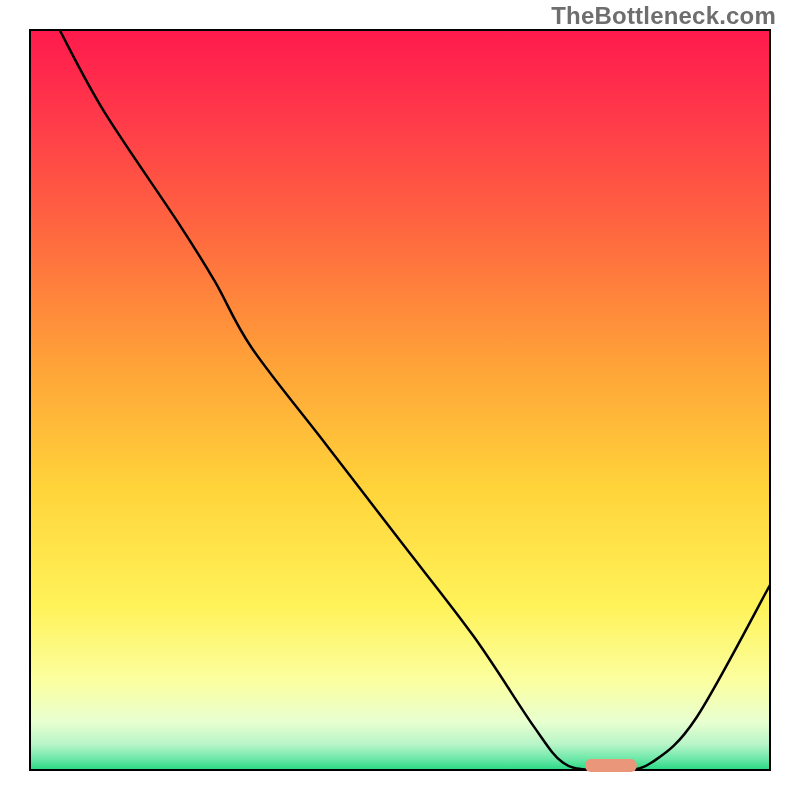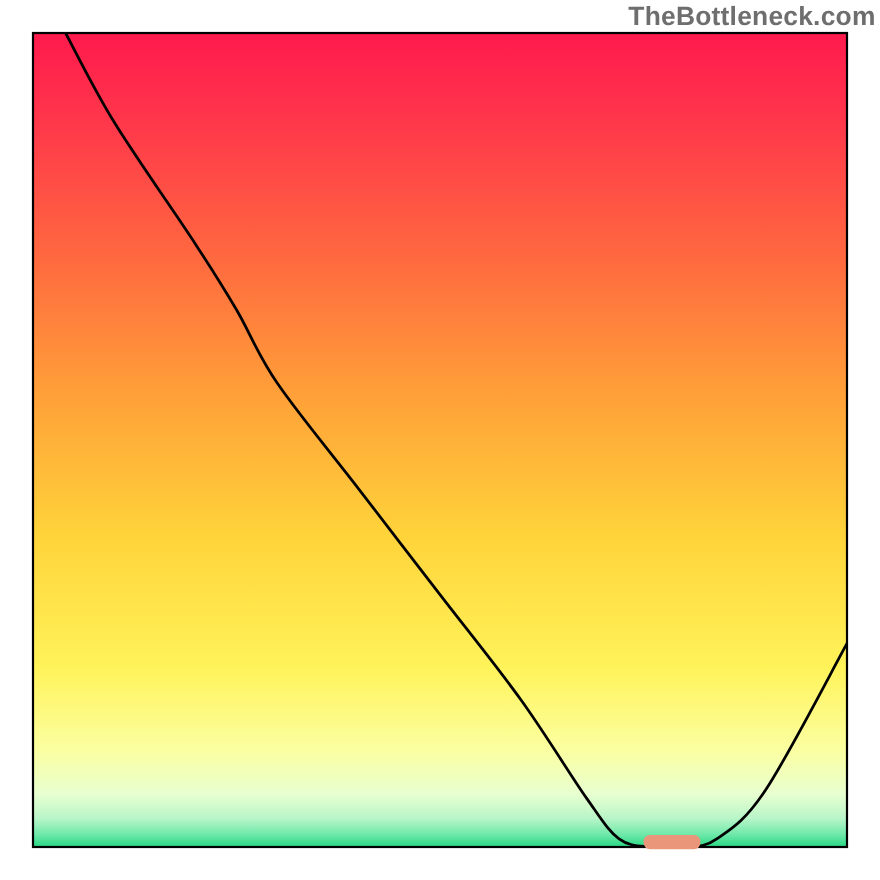--- a/index.html
+++ b/index.html
@@ -12,21 +12,21 @@
     font-family: Arial, Helvetica, sans-serif;
   }
   .wrap {
     position: relative;
     width: 800px;
     height: 800px;
   }
   .watermark {
     position: absolute;
     top: 2px;
-    right: 4px;
+    right: 24px;
     font-size: 24px;
     font-weight: 600;
     color: #6e6e6e;
     letter-spacing: 0.2px;
     user-select: none;
   }
   svg {
     display: block;
   }
 </style>

